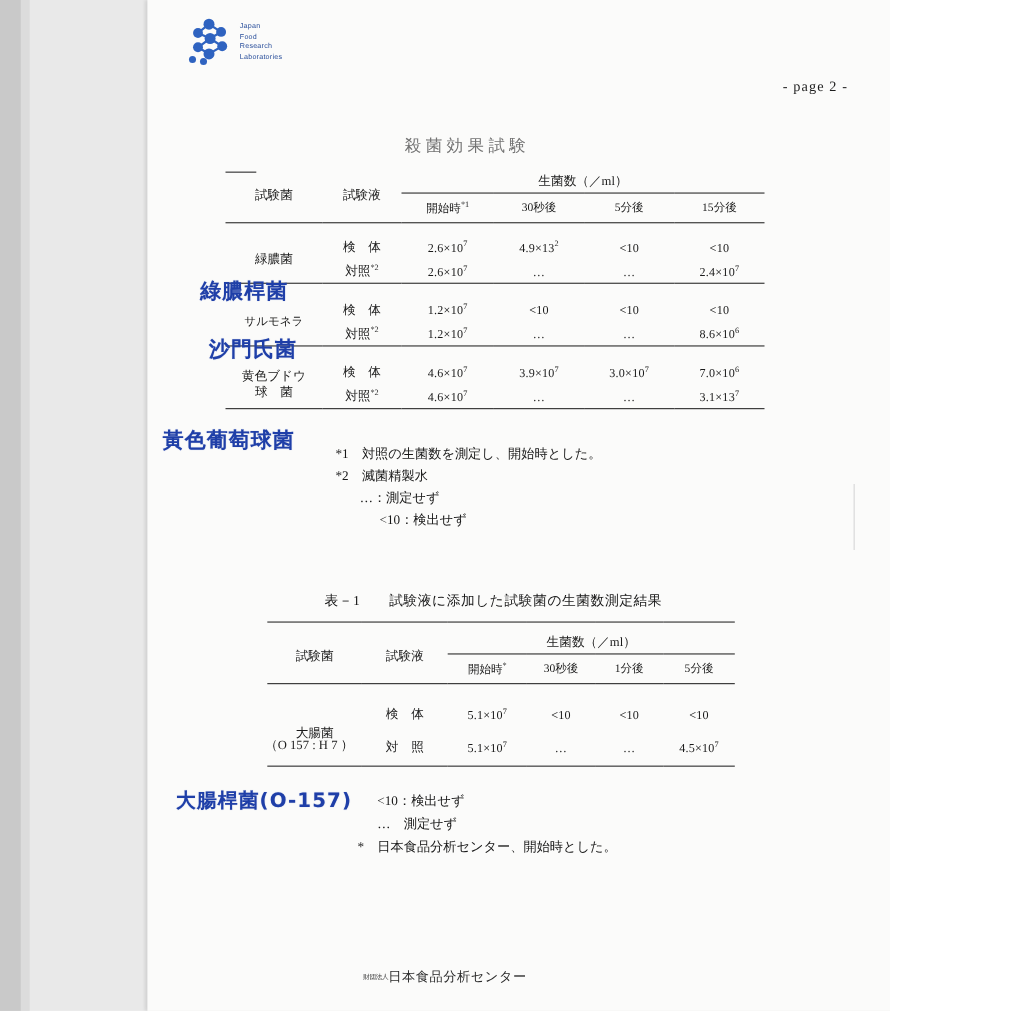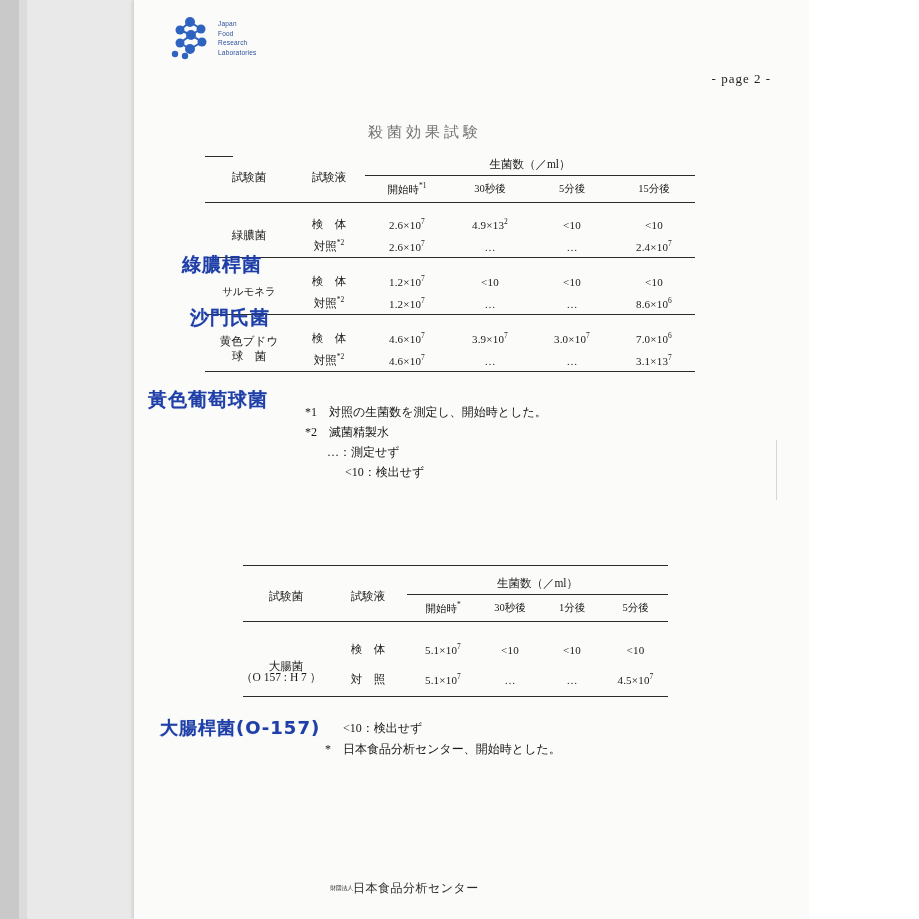--- a/index.html
+++ b/index.html
@@ -333,20 +333,21 @@
       </table>
   </div>
 
   <div class="notes1">
     <div>*1　対照の生菌数を測定し、開始時とした。</div>
     <div>*2　滅菌精製水</div>
     <div class="indent1">…：測定せず</div>
     <div class="indent2">&lt;10：検出せず</div>
   </div>
 
+  <div class="table2-caption">表－1　　試験液に添加した試験菌の生菌数測定結果</div>
 
   <div class="tbl2">
     <table class="doc">
       <colgroup>
         <col style="width:86px">
           <col style="width:78px">
         <col style="width:72px">
           <col style="width:62px">
           <col style="width:62px">
           <col style="width:65px">
@@ -389,20 +390,21 @@
             <td colspan="6" style="height:4px"></td>
           </tr>
     </tbody>
       </table>
   </div>
 
   <div class="o157">（O 157 : H 7 ）</div>
 
   <div class="notes2">
     <div class="ind">&lt;10：検出せず</div>
+    <div class="ind">…　測定せず</div>
     <div>*　日本食品分析センター、開始時とした。</div>
   </div>
 
   <div class="anno anno-a">綠膿桿菌</div>
   <div class="anno anno-b">沙門氏菌</div>
   <div class="anno anno-c">黃色葡萄球菌</div>
   <div class="anno anno-d">大腸桿菌(O-157)</div>
 
   <div class="footer">
     <span class="mark">財団法人</span><span class="fname">日本食品分析センター</span>

